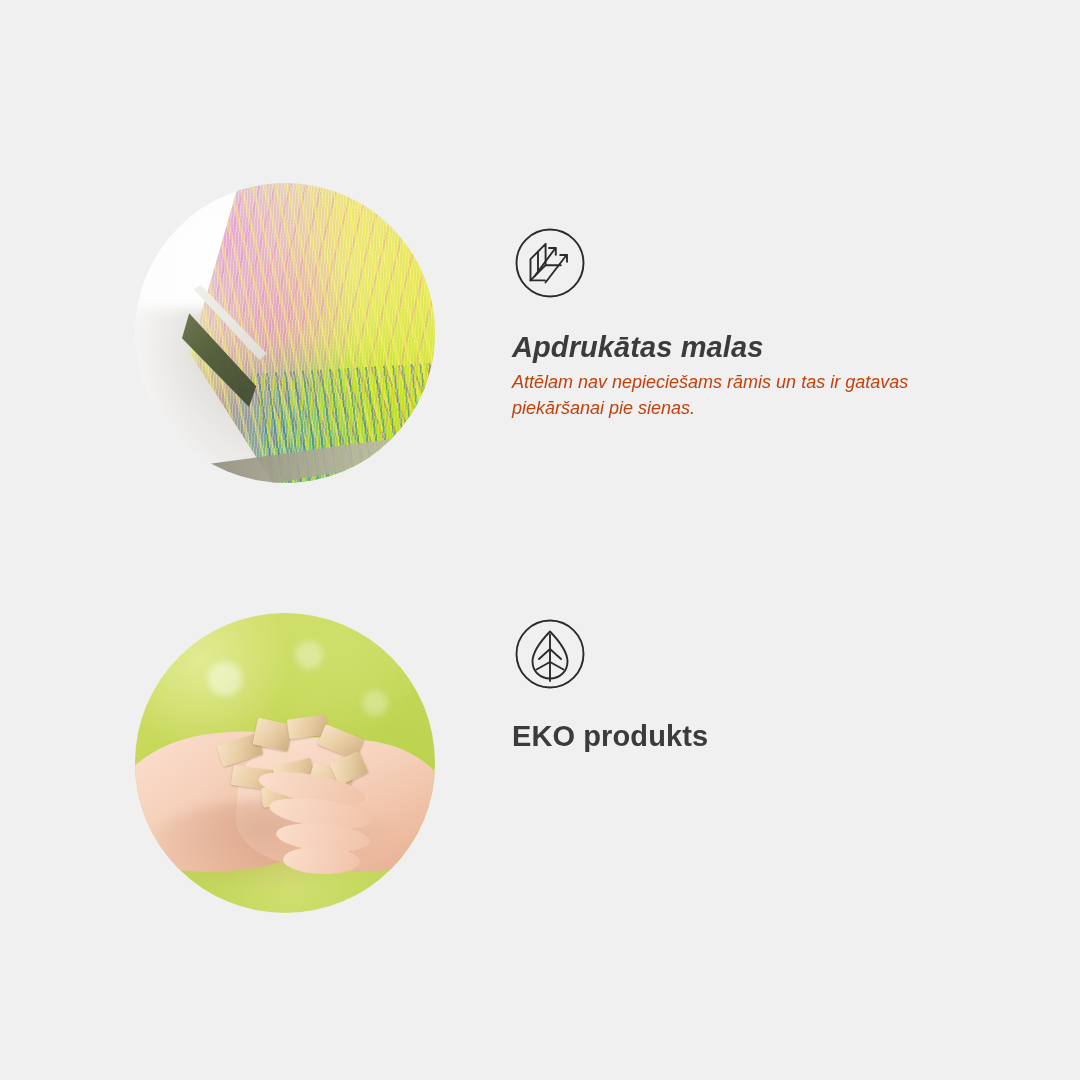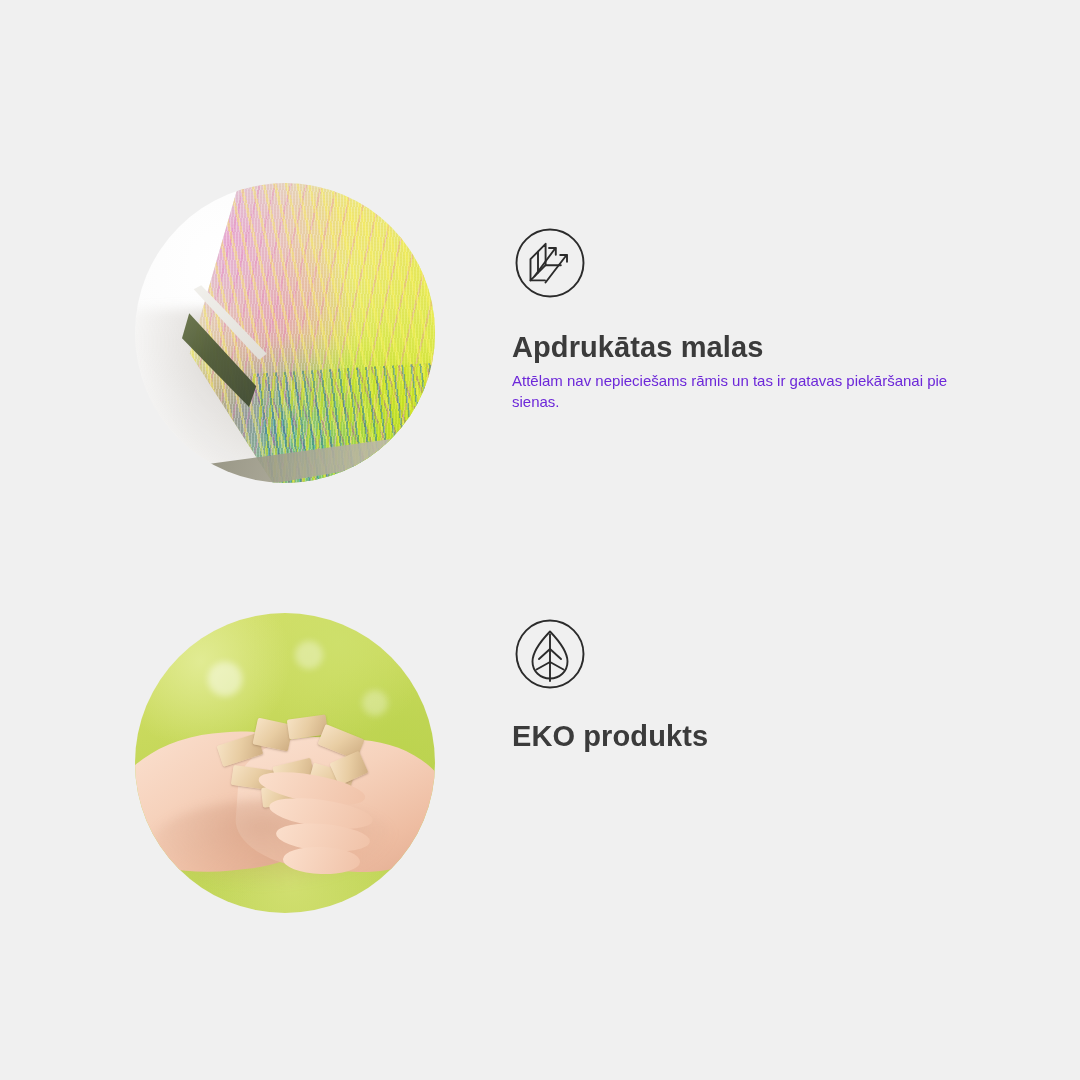--- a/index.html
+++ b/index.html
@@ -176,38 +176,38 @@
   .c4{left:66%;top:16%;width:26%;height:22%;transform:rotate(22deg);}
   .c5{left:12%;top:52%;width:28%;height:20%;transform:rotate(8deg);}
   .c6{left:38%;top:46%;width:24%;height:26%;transform:rotate(-14deg);}
   .c7{left:60%;top:52%;width:26%;height:22%;transform:rotate(16deg);}
   .c8{left:30%;top:70%;width:22%;height:20%;transform:rotate(-6deg);}
   .c9{left:54%;top:74%;width:24%;height:18%;transform:rotate(10deg);}
   .c10{left:74%;top:40%;width:20%;height:24%;transform:rotate(-24deg);}
 
   
   .content{position:absolute;left:512px;}
-  #content-0{top:75px;width:500px;}
+  #content-0{top:75px;width:500px;font-style:italic;}
   #content-1{top:38px;width:510px;}
 
   .feature-icon{display:block;margin-bottom:26px;}
   #content-1 .feature-icon{margin-bottom:24px;}
 
   .feature-title{
     margin:0 0 6px 0;
     font-size:29px;
     font-weight:bold;
     color:#3b3b3b;
     letter-spacing:.1px;
   }
   .feature-desc{
     margin:0;
-    font-size:15px;
+    font-size:18px;
     line-height:1.42;
-    color:#6d28d9;
+    color:#c2410c;
     max-width:480px;
   }
 </style>
 </head>
 <body>
 
 <div class="page">
 
   <section class="feature" id="feature-0">
 

